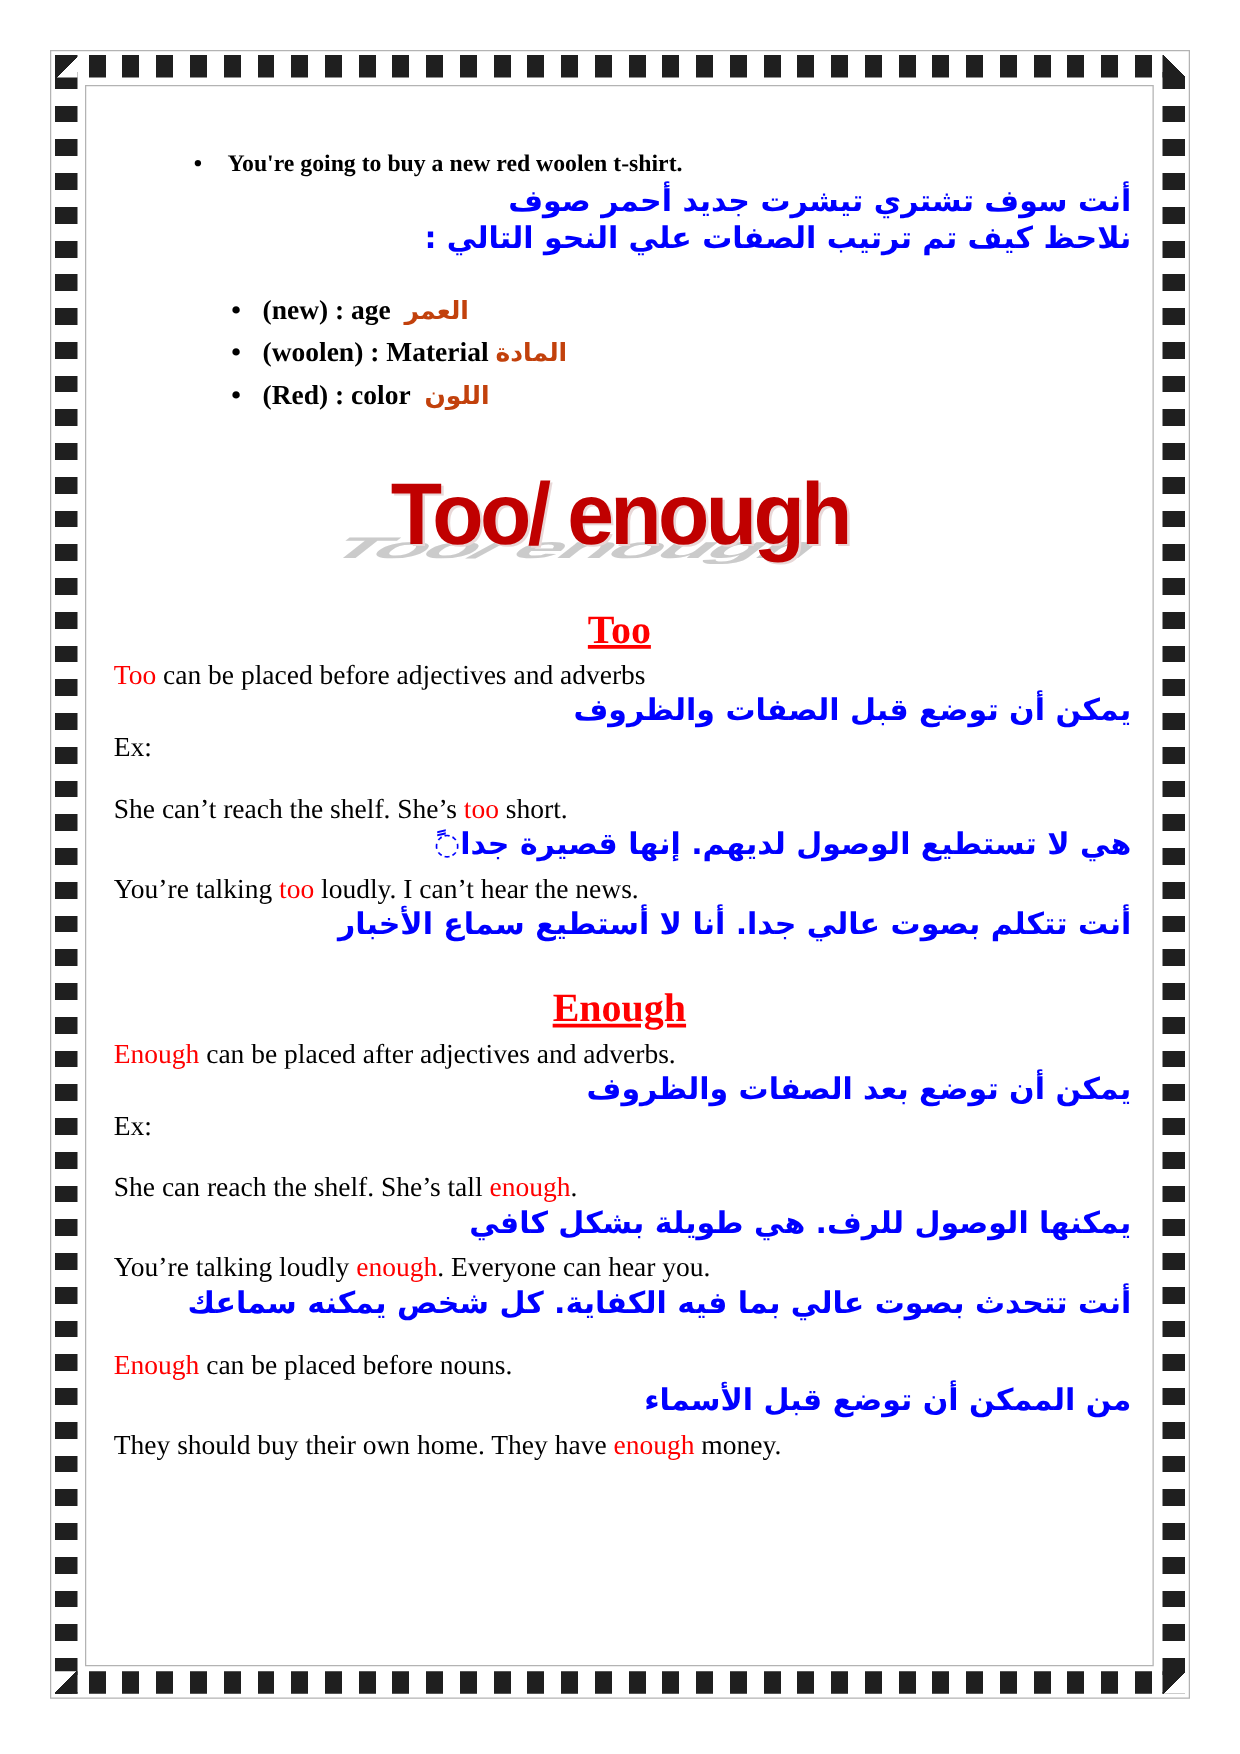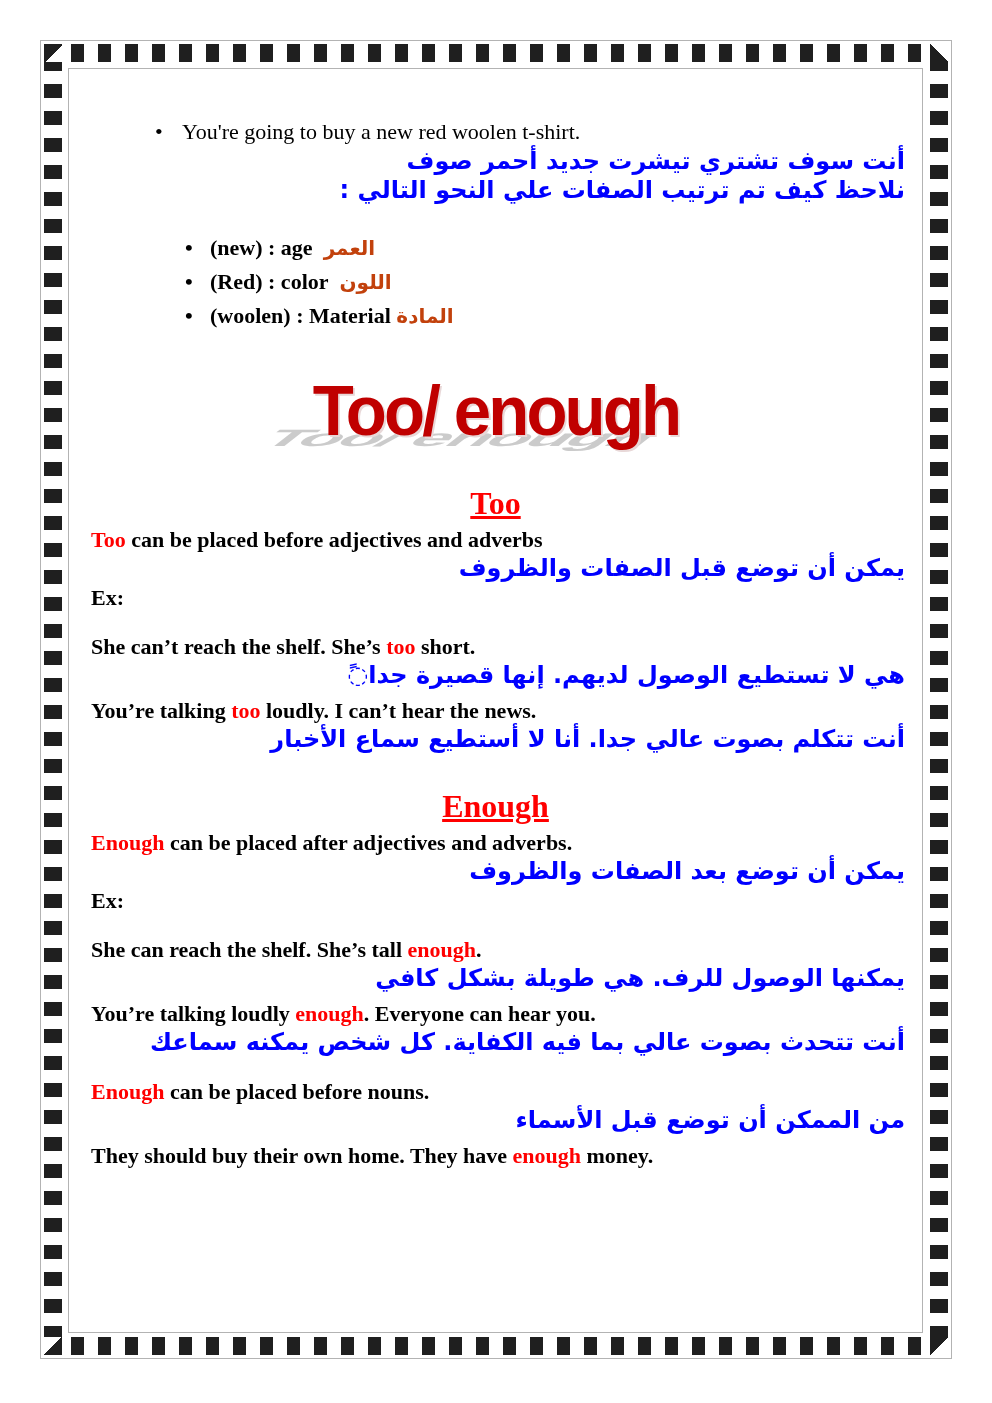--- a/index.html
+++ b/index.html
@@ -19,25 +19,25 @@
     background:repeating-linear-gradient(180deg,#ffffff 0 13.5px,#1f1f1f 13.5px 27px);}
   .band-right{right:44px;top:44px;bottom:48px;width:18px;
     background:repeating-linear-gradient(180deg,#ffffff 0 13.5px,#1f1f1f 13.5px 27px);}
   .corner{position:absolute;width:18px;height:18px;}
   .corner-tl{left:44px;top:44px;background:linear-gradient(135deg,#1f1f1f 55%,#ffffff 55%);}
   .corner-tr{right:44px;top:44px;background:linear-gradient(45deg,#1f1f1f 52%,#ffffff 52%);}
   .corner-bl{left:44px;bottom:48px;background:linear-gradient(315deg,#1f1f1f 52%,#ffffff 52%);}
   .corner-br{right:44px;bottom:48px;background:linear-gradient(135deg,#1f1f1f 52%,#ffffff 52%);}
   
   .content{position:absolute;left:69px;top:69px;width:853px;color:#000;}
-  .en{font-weight:bold;font-size:22px;line-height:29px;padding-left:22px;}
+  .en{font-weight:normal;font-size:22px;line-height:29px;padding-left:22px;}
   .ar{font-weight:bold;font-size:24px;line-height:29px;direction:rtl;text-align:right;
       padding-right:17px;color:#0000ff;font-family:"DejaVu Sans", sans-serif;}
   .red{color:#ff0000;}
-  .b1{font-size:22px;line-height:30px;font-weight:normal;padding-left:86px;margin-top:48px;}
+  .b1{font-size:19px;line-height:30px;font-weight:bold;padding-left:86px;margin-top:48px;}
   .b1 .dot{display:inline-block;width:27px;}
   .sublist{margin-top:26px;}
   .subitem{font-size:22px;line-height:34px;font-weight:bold;padding-left:116px;}
   .subitem .dot{display:inline-block;width:25px;}
   .ar-inline{color:#c2410c;font-family:"DejaVu Sans", sans-serif;font-size:20px;}
   
   .wa-wrap{margin-top:40px;height:86px;position:relative;}
   .wa{position:relative;width:max-content;margin:0 auto;}
   .wa-main{
     font-family:"Liberation Sans", sans-serif;font-weight:bold;font-size:70px;line-height:76px;
@@ -75,22 +75,22 @@
 <div class="inner-line"></div>
 
 <div class="content">
 
   <div class="b1"><span class="dot">•</span><span>You're going to buy a new red woolen t-shirt.</span></div>
   <div class="ar">أنت سوف تشتري تيشرت جديد أحمر صوف</div>
   <div class="ar">نلاحظ كيف تم ترتيب الصفات علي النحو التالي :</div>
 
   <div class="sublist">
     <div class="subitem"><span class="dot">•</span><span>(new) : age</span>&nbsp;&nbsp;<span class="ar-inline">العمر</span></div>
+    <div class="subitem"><span class="dot">•</span><span>(woolen) : Material</span>&nbsp;<span class="ar-inline">المادة</span></div>
     <div class="subitem"><span class="dot">•</span><span>(Red) : color</span>&nbsp;&nbsp;<span class="ar-inline">اللون</span></div>
-    <div class="subitem"><span class="dot">•</span><span>(woolen) : Material</span>&nbsp;<span class="ar-inline">المادة</span></div>
   </div>
 
   <div class="wa-wrap">
     <div class="wa">
       <div class="wa-shadow">Too/ enough</div>
       <div class="wa-main">Too/ enough</div>
     </div>
   </div>
 
   <div class="heading h-too">Too</div>

